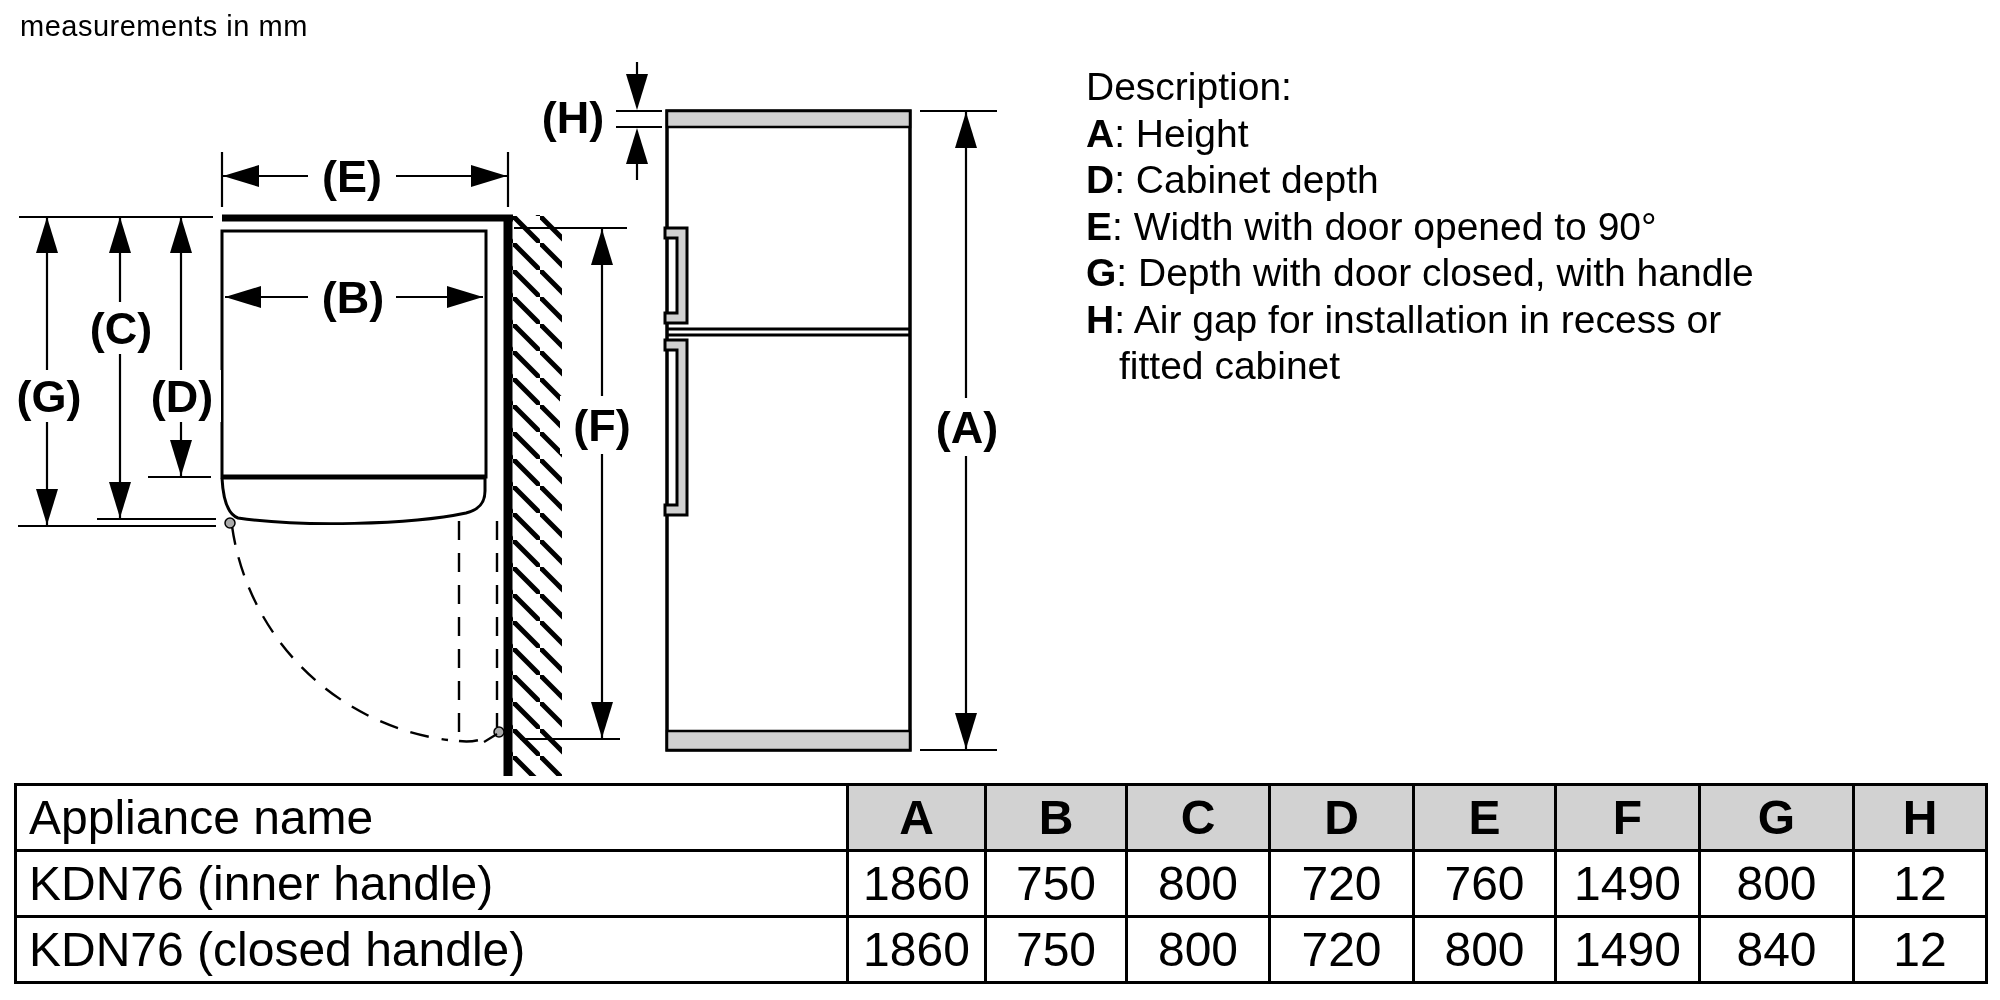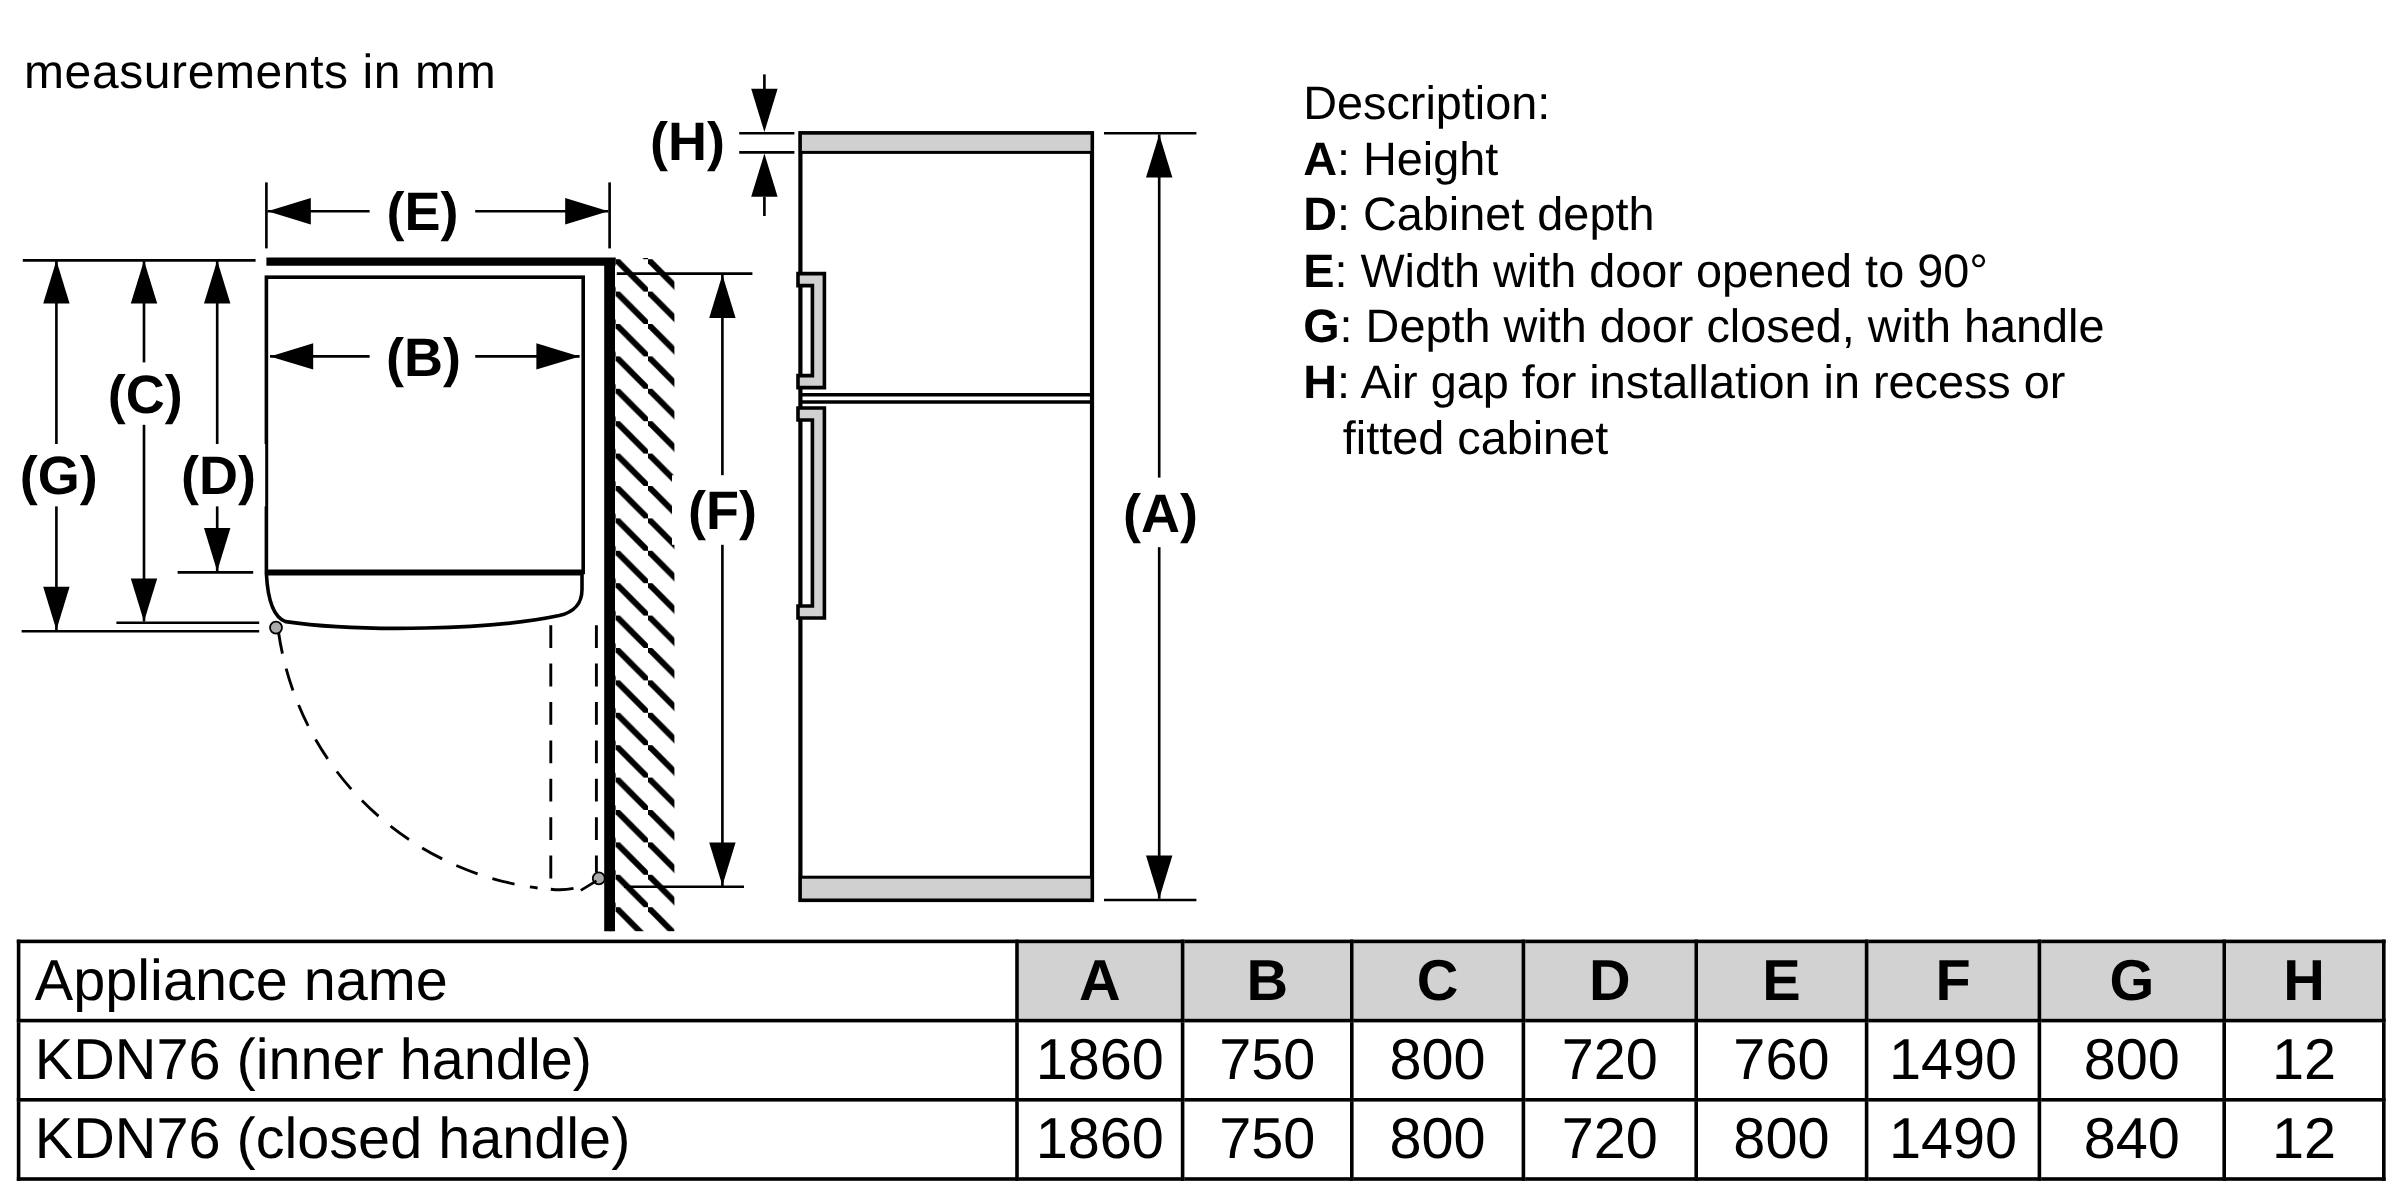--- a/index.html
+++ b/index.html
@@ -4,21 +4,21 @@
 <style>
   html,body { margin:0; padding:0; background:#fff; }
   .stage {
     position:relative; width:2000px; height:1000px; background:#ffffff;
     font-family:"Liberation Sans", sans-serif; color:#000; overflow:hidden;
   }
   .stage svg { position:absolute; left:0; top:0; }
 
   .title {
     position:absolute; left:20px; top:10px;
-    font-size:40px; letter-spacing:0.5px;margin-top:28px;
+    font-size:29px; letter-spacing:0.5px;
   }
 
   
   .description {
     position:absolute; left:1066px; top:64px; width:920px;
     font-size:39px; line-height:46.5px; white-space:nowrap;margin-left:20px;
   }
   .desc-line b { font-weight:bold; }
   .desc-indent { padding-left:33px; }
 

